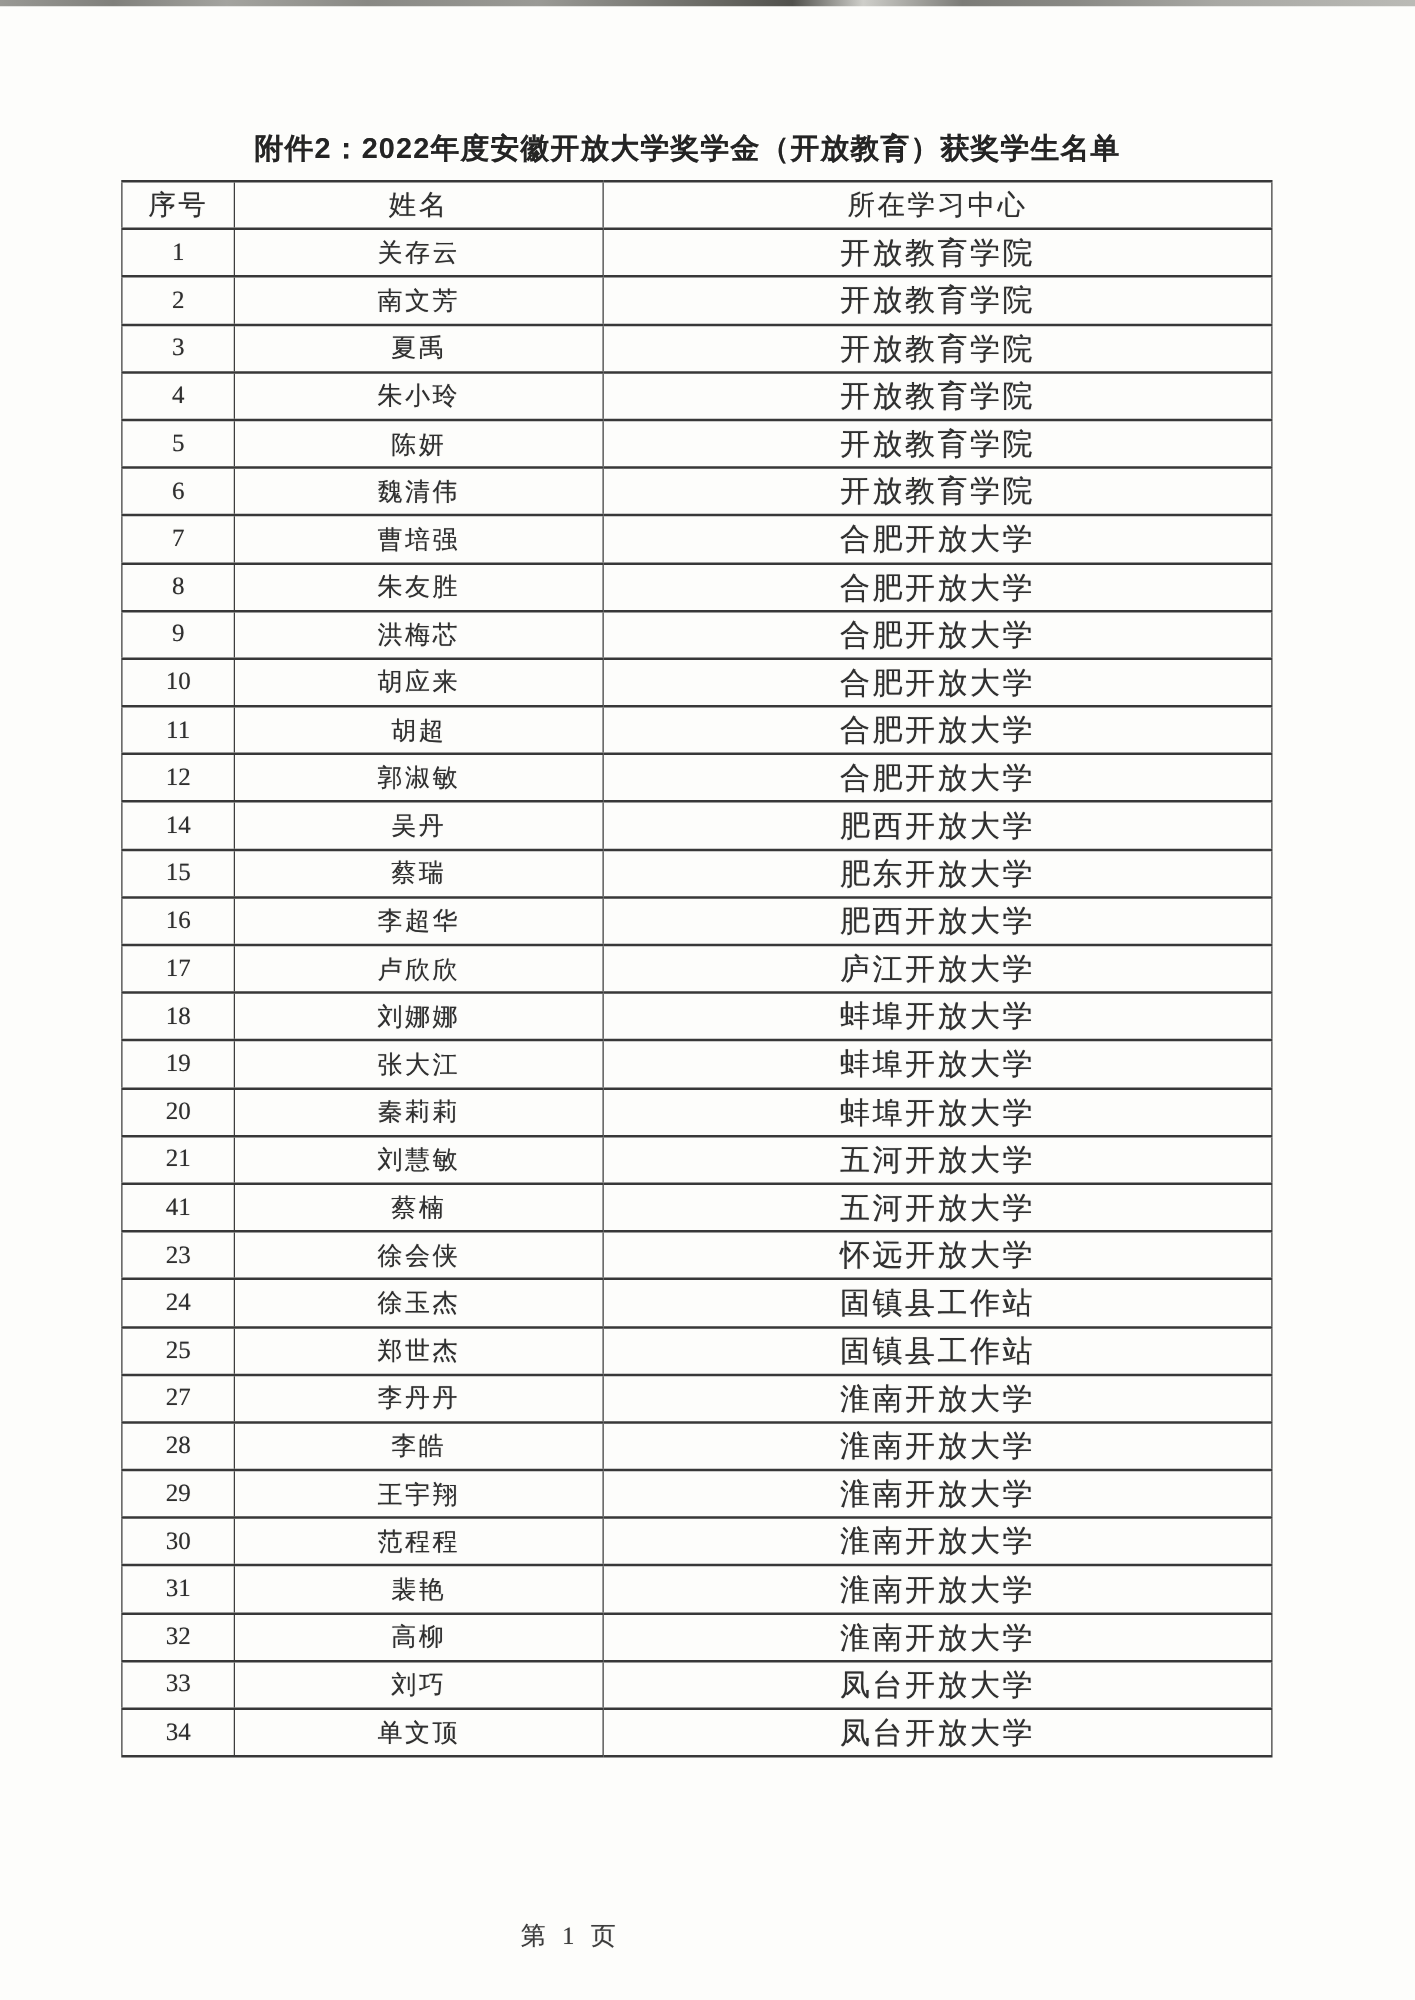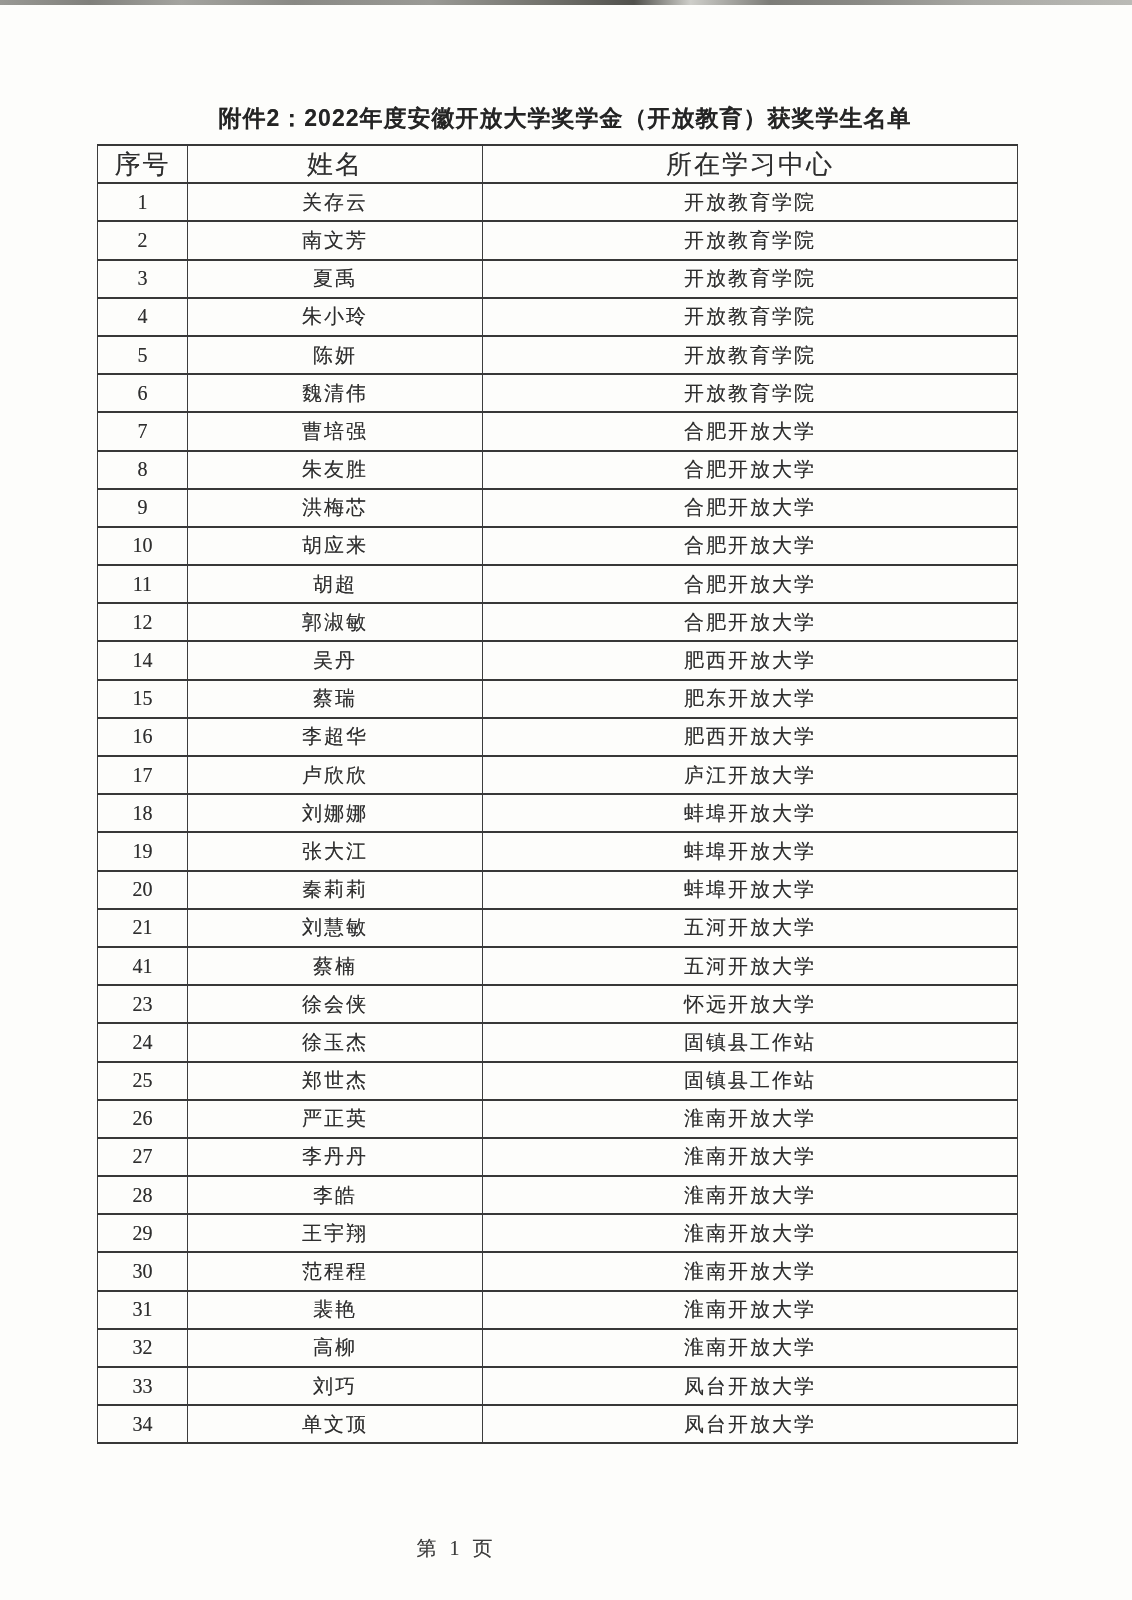--- a/index.html
+++ b/index.html
@@ -30,21 +30,20 @@
     top: 103px;
     left: 0;
     width: 1100px;
     text-align: center;
     font-family: "Liberation Sans", sans-serif;
     font-weight: 700;
     font-size: 23px;
     letter-spacing: 1px;
     color: #242424;
     text-shadow: 0 0 0.5px rgba(40,40,40,0.5);
-    padding-left: 15px;
   }
   table.roster {
     position: absolute;
     top: 144px;
     left: 97px;
     width: 920px;
     border-collapse: collapse;
     table-layout: fixed;
   }
   table.roster col.c-index  { width: 90px; }
@@ -59,33 +58,33 @@
     padding: 0;
     text-align: center;
     vertical-align: middle;
     font-weight: 400;
     color: #2f2f2f;
     text-shadow: 0 0 0.6px rgba(60,60,60,0.55);
     white-space: nowrap;
     overflow: hidden;
   }
   table.roster th {
-    font-size: 26px;
+    font-size: 22px;
     letter-spacing: 2px;
   }
   td.cell-index {
     font-size: 20px;
     letter-spacing: 0;
   }
   td.cell-name {
     font-size: 20px;
     letter-spacing: 2px;
   }
   td.cell-center {
-    font-size: 20px;
+    font-size: 24px;
     letter-spacing: 2px;
     margin-left: 47px;
   }
   .page-footer {
     position: absolute;
     top: 1535px;
     left: 0;
     width: 913px;
     text-align: center;
     font-size: 20px;
@@ -229,25 +228,20 @@
     <td class="cell-index">24</td>
     <td class="cell-name">徐玉杰</td>
     <td class="cell-center">固镇县工作站</td>
   </tr>
       <tr>
     <td class="cell-index">25</td>
     <td class="cell-name">郑世杰</td>
     <td class="cell-center">固镇县工作站</td>
   </tr>
       <tr>
-    <td class="cell-index">26</td>
-    <td class="cell-name">严正英</td>
-    <td class="cell-center">淮南开放大学</td>
-  </tr>
-      <tr>
     <td class="cell-index">27</td>
     <td class="cell-name">李丹丹</td>
     <td class="cell-center">淮南开放大学</td>
   </tr>
       <tr>
     <td class="cell-index">28</td>
     <td class="cell-name">李皓</td>
     <td class="cell-center">淮南开放大学</td>
   </tr>
       <tr>

